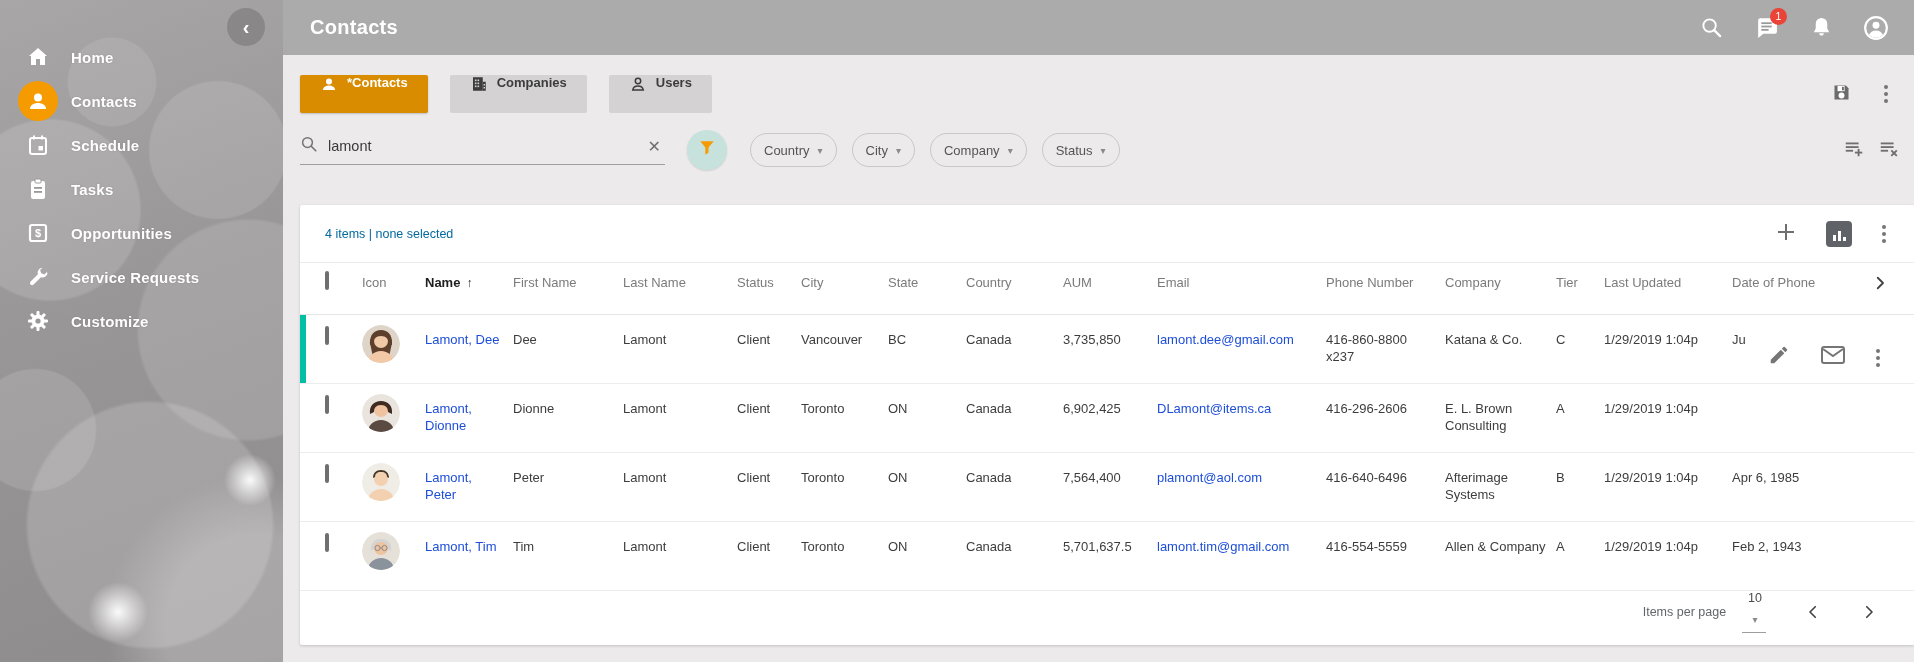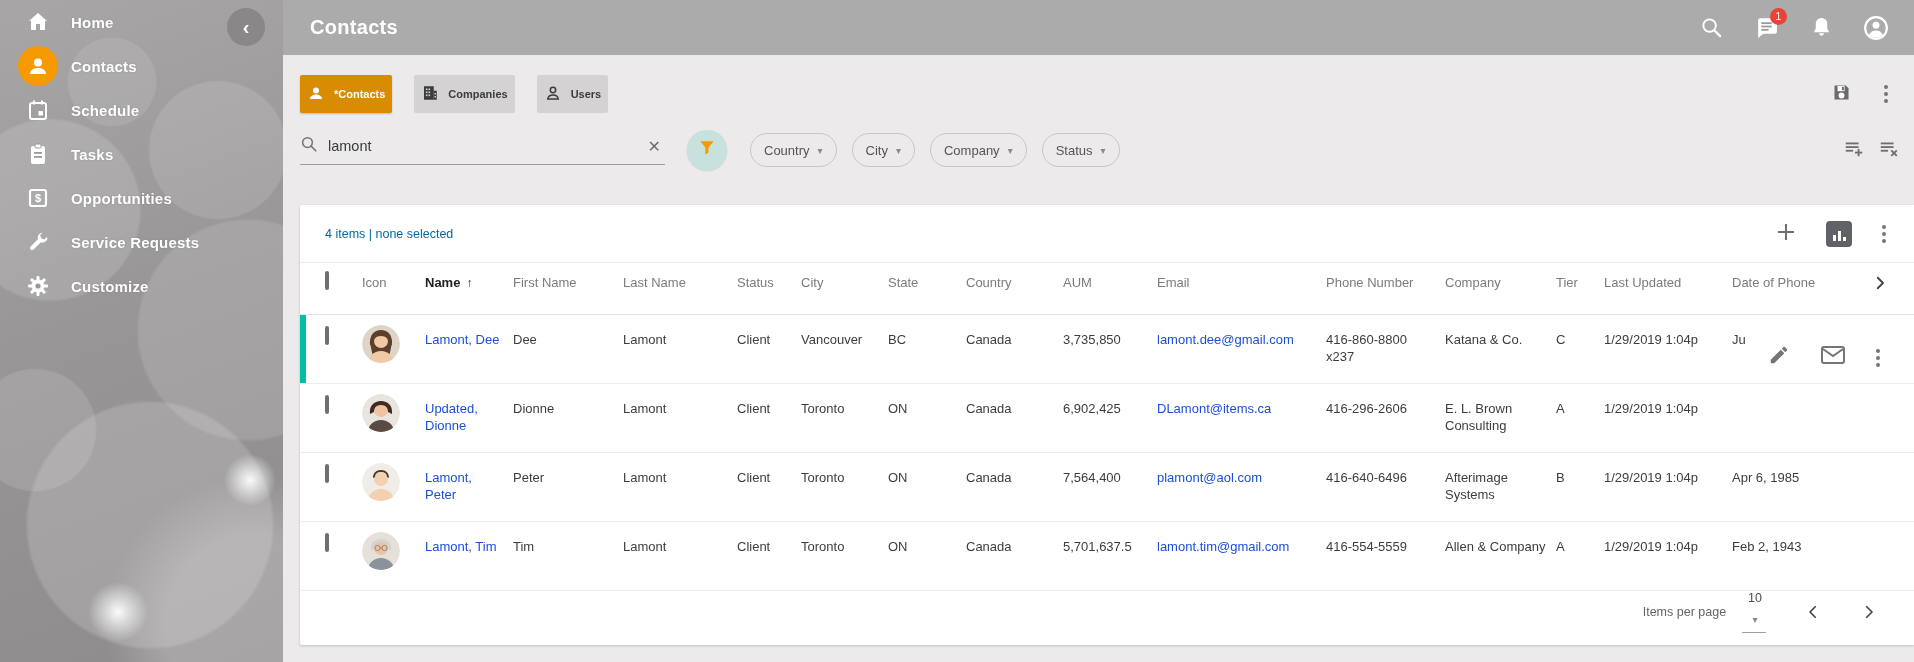--- a/index.html
+++ b/index.html
@@ -19,42 +19,42 @@
       radial-gradient(circle 125px at 150px 525px, rgba(255,255,255,.16) 97%, transparent 100%),
       radial-gradient(circle 45px at 112px 82px, rgba(255,255,255,.10) 97%, transparent 100%),
       radial-gradient(circle 150px at 255px 625px, rgba(255,255,255,.22) 60%, transparent 100%),
       linear-gradient(160deg,#a9a6a7 0%,#999697 45%,#8e8b8c 100%);
   }
   .collapse-btn{
     position:absolute; top:8px; right:18px; width:38px; height:38px; border-radius:50%;
     background:rgba(60,60,60,.25); color:#fff; display:flex; align-items:center; justify-content:center;
     font-size:20px; font-weight:bold; cursor:pointer;
   }
-  .nav{ }
+  .nav{ padding-top:35px; }
   .nav-item{ display:flex; align-items:center; height:44px; padding-left:18px; cursor:pointer; }
   .nav-ico{ width:40px; height:40px; display:flex; align-items:center; justify-content:center; flex:0 0 40px; }
   .nav-item.active .nav-ico{ background:#F59B00; border-radius:50%; }
   .nav-label{ color:#fff; font-size:15px; font-weight:600; margin-left:13px; letter-spacing:.2px;
               text-shadow:0 0 2px rgba(0,0,0,.15); }
 
   
   .topbar{ position:absolute; left:283px; right:0; top:0; height:55px; background:#ACABAC;
            display:flex; align-items:center; z-index:4; }
   .topbar-title{ color:#fff; font-size:20px; font-weight:700; margin-left:27px; letter-spacing:.3px; }
   .topbar-icons{ margin-left:auto; display:flex; align-items:center; gap:29px; padding-right:25px; }
   .tico{ width:26px; height:26px; display:flex; align-items:center; justify-content:center; position:relative; cursor:pointer; }
   .badge{ position:absolute; top:-7px; right:-8px; min-width:17px; height:17px; border-radius:50%;
           background:#E94437; color:#fff; font-size:10.5px; display:flex; align-items:center; justify-content:center; }
 
   
   .main{ position:absolute; left:283px; top:55px; right:0; bottom:0; }
 
   .toolbar{ display:flex; align-items:center; padding:20px 24px 0 17px; height:58px; }
-  .tab{ display:inline-flex; align-items:center; height:38px; padding:0 7px; border-radius:2px;
-        background:#D4D2D3; color:#3c3c3c; font-size:11px; font-weight:700; margin-right:22px; cursor:pointer; gap:9px; }
+  .tab{ display:inline-flex; align-items:flex-start; height:38px; padding:0 20px; border-radius:2px;
+        background:#D4D2D3; color:#3c3c3c; font-size:13px; font-weight:700; margin-right:22px; cursor:pointer; gap:9px; }
   .tab.active{ background:#D98C00; color:#fff; box-shadow:0 1px 2px rgba(0,0,0,.2); }
   .toolbar-right{ margin-left:auto; display:flex; align-items:center; gap:30px; }
 
   .filterbar{ display:flex; align-items:center; padding-left:17px; margin-top:16px; height:42px; position:relative; }
   .searchbox{ width:365px; display:flex; align-items:center; border-bottom:1px solid #9e9e9e;
               padding-bottom:7px; margin-right:22px; }
   .searchbox input{ border:none; outline:none; background:transparent; font-size:14.5px; color:#3a3a3a;
                     font-family:"Liberation Sans",sans-serif; flex:1; margin-left:10px; }
   .clear-x{ color:#6f6f6f; font-size:16px; cursor:pointer; padding:0 4px; }
   .funnel-btn{ width:40px; height:40px; border-radius:50%; background:#C7E2DC; display:flex;
@@ -446,21 +446,21 @@
       <div class="cell-avatar">
         <span class="avatar">
           <svg width="38" height="38" viewBox="0 0 38 38">
               <circle cx="19" cy="19" r="19" fill="#e9e4de"></circle>
               <circle cx="19" cy="16" r="7" fill="#f0c3a0"></circle>
               <path d="M6 38a13 12 0 0 1 26 0z" fill="#5a4a42"></path>
               <path d="M8 20c-1-8 4-13 11-13s12 5 11 13l-4-2c0-4-2-7-7-7s-7 3-7 7z" fill="#3f2b22"></path>
             </svg>
         </span>
       </div>
-      <div class="gray-text">Updated, Dionne</div>
+      <div class="gray-text">Lamont, Dionne</div>
       <div>Dionne</div>
       <div>Lamont</div>
       <div>Client</div>
       <div>Toronto</div>
       <div>ON</div>
       <div>Canada</div>
       <div>6,902,425</div>
       <div class="gray-text">DLamont@items.ca</div>
       <div>416-296-2606</div>
       <div>E. L. Brown Consulting</div>

